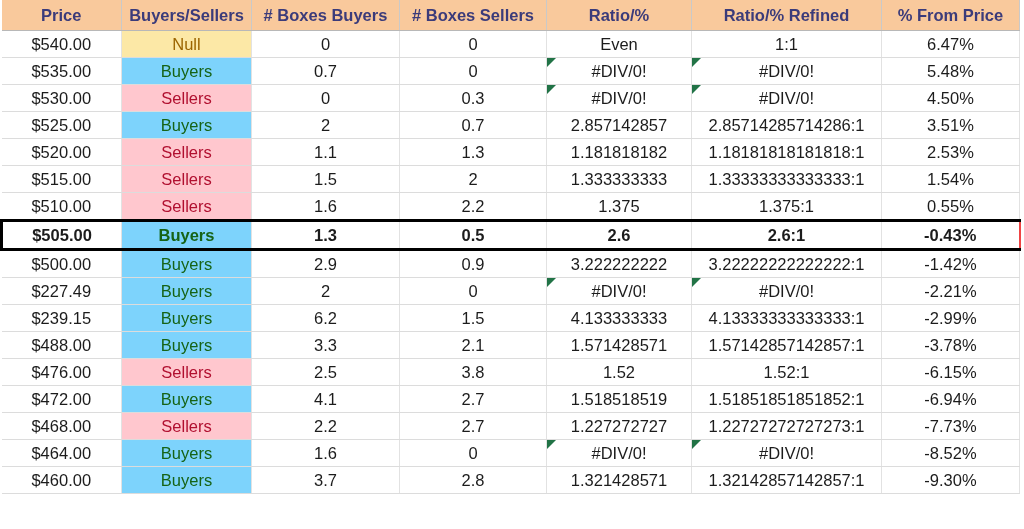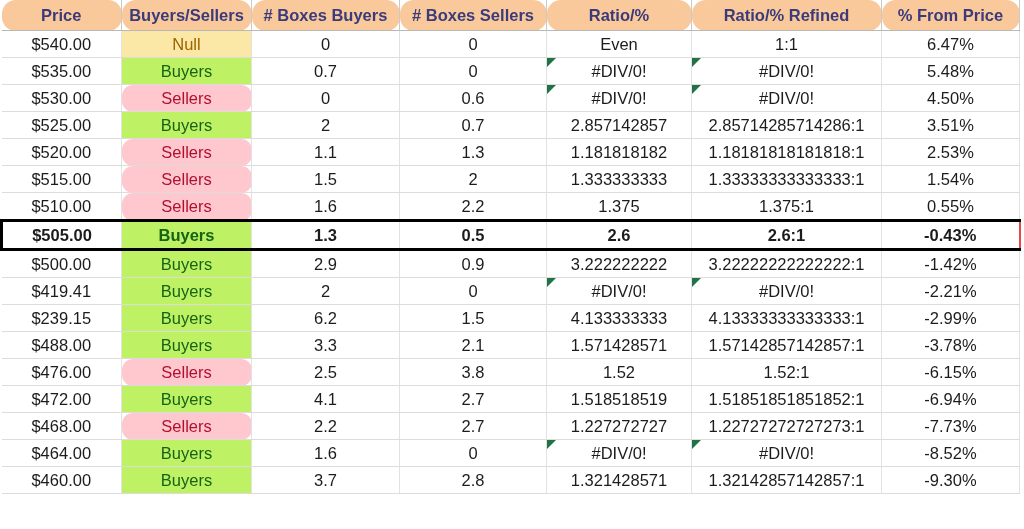--- a/index.html
+++ b/index.html
@@ -39,42 +39,41 @@
     font-weight: bold;
     font-size: 16.5px;
     height: 30px;
     line-height: 30px;
     padding: 0;
     text-align: center;
     border-right: 1px solid #c9c9c9;
     border-bottom: 1px solid #b8b8b8;
     white-space: nowrap;
     overflow: hidden;
-    border-radius: 14px;
   }
   thead th:last-child { border-right: 1px solid #c9c9c9; }
 
   tbody td {
     height: 26px;
     line-height: 26px;
     padding: 0;
     text-align: center;
     font-size: 16.5px;
     color: #1c1c1c;
     border-bottom: 1px solid #dcdcdc;
     border-right: 1px solid #e2e2e2;
     white-space: nowrap;
     overflow: hidden;
     position: relative;
     background: #ffffff;
   }
 
   
-  td.sig-buyers  { background: #bef264; color: #166316; }
-  td.sig-sellers { background: #FFC7CE; color: #B11030; border-radius: 11px; }
+  td.sig-buyers  { background: #7dd3fc; color: #166316; }
+  td.sig-sellers { background: #FFC7CE; color: #B11030; }
   td.sig-null    { background: #FCE8A6; color: #9C6500; }
 
   
   td.flagged::before {
     content: "";
     position: absolute;
     left: 0;
     top: 0;
     width: 0;
     height: 0;
@@ -136,21 +135,21 @@
           <td>0.7</td>
           <td>0</td>
           <td class="flagged">#DIV/0!</td>
           <td class="flagged">#DIV/0!</td>
           <td>5.48%</td>
         </tr>
         <tr>
           <td>$530.00</td>
           <td class="sig-sellers">Sellers</td>
           <td>0</td>
-          <td>0.6</td>
+          <td>0.3</td>
           <td class="flagged">#DIV/0!</td>
           <td class="flagged">#DIV/0!</td>
           <td>4.50%</td>
         </tr>
         <tr>
           <td>$525.00</td>
           <td class="sig-buyers">Buyers</td>
           <td>2</td>
           <td>0.7</td>
           <td>2.857142857</td>
@@ -196,21 +195,21 @@
         <tr>
           <td>$500.00</td>
           <td class="sig-buyers">Buyers</td>
           <td>2.9</td>
           <td>0.9</td>
           <td>3.222222222</td>
           <td>3.22222222222222:1</td>
           <td>-1.42%</td>
         </tr>
         <tr>
-          <td>$419.41</td>
+          <td>$227.49</td>
           <td class="sig-buyers">Buyers</td>
           <td>2</td>
           <td>0</td>
           <td class="flagged">#DIV/0!</td>
           <td class="flagged">#DIV/0!</td>
           <td>-2.21%</td>
         </tr>
         <tr>
           <td>$239.15</td>
           <td class="sig-buyers">Buyers</td>

